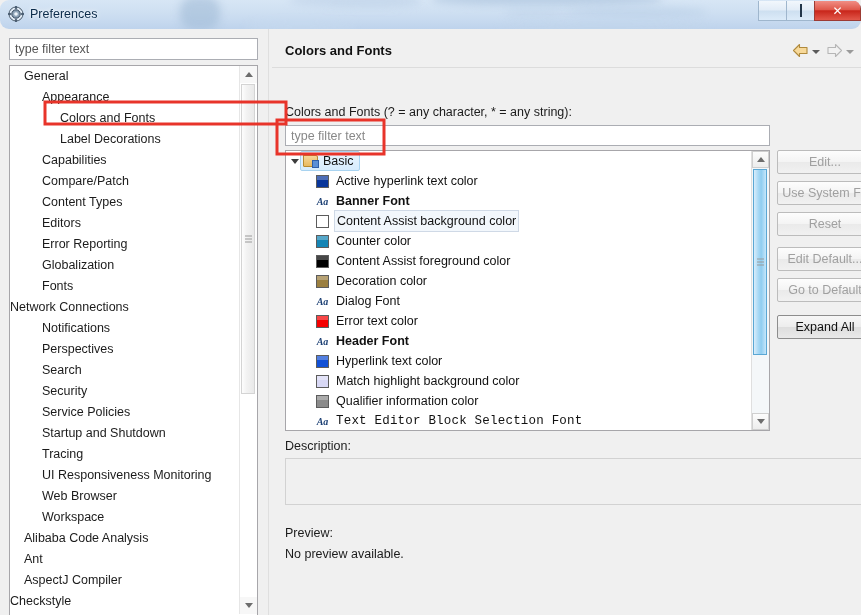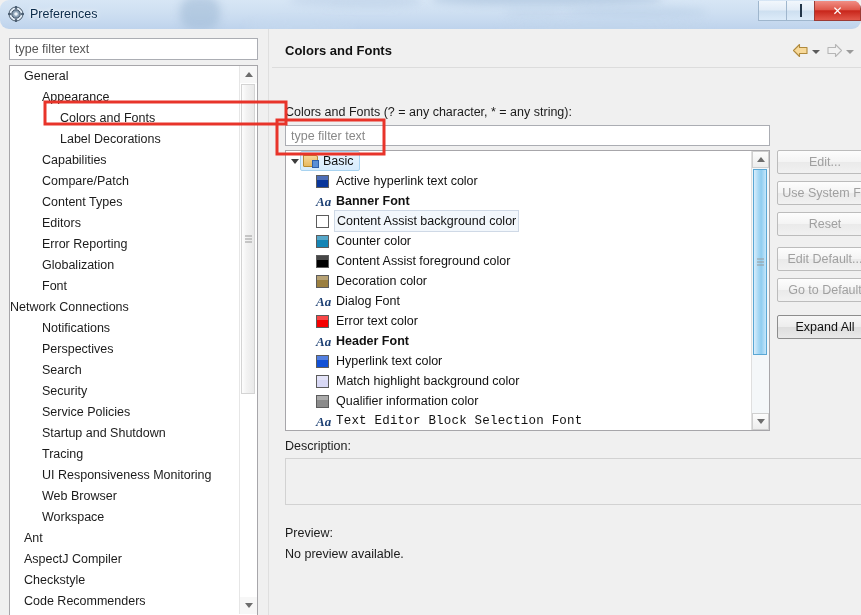--- a/index.html
+++ b/index.html
@@ -349,21 +349,21 @@
     background: rgba(255,255,255,.28);
   }
   .fontmark {
     width: 13px; height: 13px;
     margin-right: 7px;
     flex: none;
     color: #1b3f73;
     font-family: "Liberation Serif", serif;
     font-weight: bold;
     font-style: italic;
-    font-size: 13px;
+    font-size: 10px;
     line-height: 13px;
     text-align: center;
   }
   .cf-label.bold { font-weight: bold; }
   .cf-label.mono { font-family: "Liberation Mono", monospace; letter-spacing: .2px; }
   .cf-label.boxed {
     border: 1px solid #cfd9e6;
     background: #f2f7fc;
     padding: 0 2px;
     margin-left: -2px;
@@ -484,35 +484,36 @@
             <div class="tnode" style="padding-left: 14px;"><span class="tlabel">General</span></div>
             <div class="tnode" style="padding-left: 32px;"><span class="tlabel">Appearance</span></div>
             <div class="tnode" style="padding-left: 50px;"><span class="tlabel">Colors and Fonts</span></div>
             <div class="tnode" style="padding-left: 50px;"><span class="tlabel">Label Decorations</span></div>
             <div class="tnode" style="padding-left: 32px;"><span class="tlabel">Capabilities</span></div>
             <div class="tnode" style="padding-left: 32px;"><span class="tlabel">Compare/Patch</span></div>
             <div class="tnode" style="padding-left: 32px;"><span class="tlabel">Content Types</span></div>
             <div class="tnode" style="padding-left: 32px;"><span class="tlabel">Editors</span></div>
             <div class="tnode" style="padding-left: 32px;"><span class="tlabel">Error Reporting</span></div>
             <div class="tnode" style="padding-left: 32px;"><span class="tlabel">Globalization</span></div>
-            <div class="tnode" style="padding-left: 32px;"><span class="tlabel">Font</span></div>
+            <div class="tnode" style="padding-left: 32px;"><span class="tlabel">Fonts</span></div>
             <div class="tnode" style=""><span class="tlabel">Network Connections</span></div>
             <div class="tnode" style="padding-left: 32px;"><span class="tlabel">Notifications</span></div>
             <div class="tnode" style="padding-left: 32px;"><span class="tlabel">Perspectives</span></div>
             <div class="tnode" style="padding-left: 32px;"><span class="tlabel">Search</span></div>
             <div class="tnode" style="padding-left: 32px;"><span class="tlabel">Security</span></div>
             <div class="tnode" style="padding-left: 32px;"><span class="tlabel">Service Policies</span></div>
             <div class="tnode" style="padding-left: 32px;"><span class="tlabel">Startup and Shutdown</span></div>
             <div class="tnode" style="padding-left: 32px;"><span class="tlabel">Tracing</span></div>
             <div class="tnode" style="padding-left: 32px;"><span class="tlabel">UI Responsiveness Monitoring</span></div>
             <div class="tnode" style="padding-left: 32px;"><span class="tlabel">Web Browser</span></div>
             <div class="tnode" style="padding-left: 32px;"><span class="tlabel">Workspace</span></div>
+            <div class="tnode" style="padding-left: 14px;"><span class="tlabel">Alibaba Code Analysis</span></div>
             <div class="tnode" style="padding-left: 14px;"><span class="tlabel">Ant</span></div>
             <div class="tnode" style="padding-left: 14px;"><span class="tlabel">AspectJ Compiler</span></div>
-            <div class="tnode" style="padding-left: 14px;"><span class="tlabel">Checkstyle</span></div>
+            <div class="tnode" style=""><span class="tlabel">Checkstyle</span></div>
             <div class="tnode" style="padding-left: 14px;"><span class="tlabel">Code Recommenders</span></div>
           </div>
 
         <div class="vscroll">
           <div class="arrow-up">
             <span class="arrow-tri-up"></span>
           </div>
           <div class="thumb" style="top:18px; height:310px;">
             <span class="grip">
                 <i></i>

